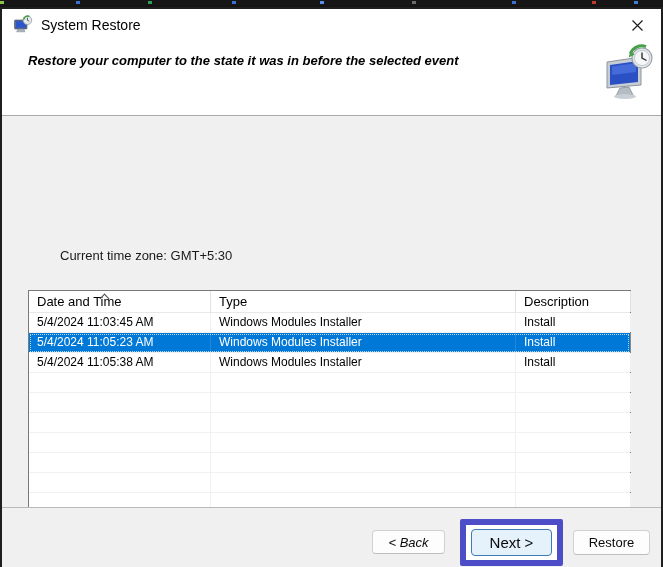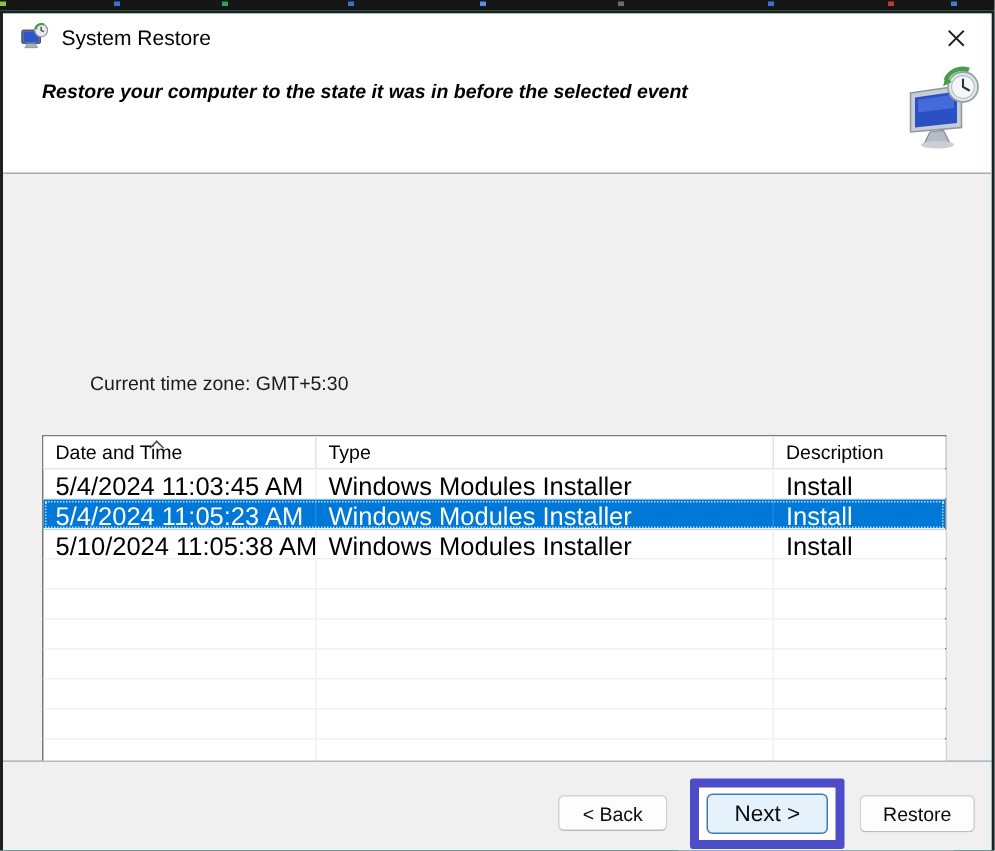--- a/index.html
+++ b/index.html
@@ -42,35 +42,35 @@
   .thead { display:grid; grid-template-columns:182px 305px 115px 1fr; height:22px;
            border-bottom:1px solid #e8e8e8; background:#fff; flex:0 0 auto; }
   .th { position:relative; font-size:13px; color:#000; padding:3px 0 0 8px;
         border-right:1px solid #e2e2e2; cursor:default; white-space:nowrap; overflow:hidden; }
   .th.filler, .td.filler { border-right:none; padding:0; }
   .sort-caret { position:absolute; left:72px; top:4px; width:7px; height:7px;
                 border-left:1px solid #4a4a4a; border-top:1px solid #4a4a4a;
                 transform:rotate(45deg); }
   .tr { display:grid; grid-template-columns:182px 305px 115px 1fr; height:20px;
         border-bottom:1px solid #f1f1f1; flex:0 0 auto; }
-  .td { font-size:17px; color:#000; padding:2px 0 0 8px; border-right:1px solid #f1f1f1;
+  .td { font-size:12px; color:#000; padding:2px 0 0 8px; border-right:1px solid #f1f1f1;
         white-space:nowrap; overflow:hidden; }
   .tr.selected { background:#0078d7; outline:1px dotted rgba(255,255,255,.7); outline-offset:-2px; }
   .tr.selected .td { color:#fff; border-right-color:rgba(255,255,255,0.12); }
   .table-fill { flex:1; background:#fff; }
 
   
   .btn { font-family:"Liberation Sans", sans-serif; font-size:13px; color:#0a0a0a;
          background:#fdfdfd; border:1px solid #d1d1d1; border-bottom-color:#bdbdbd;
          border-radius:4px; cursor:pointer; }
   .scan-btn { position:absolute; left:450px; top:444px; width:184px; height:26px; }
 
   .footer-divider { position:absolute; top:498px; left:0; right:0; height:1px; background:#b9b9b9; }
   .footer { position:absolute; top:499px; left:0; right:0; bottom:0; background:#f0f0f0; }
-  .back-btn { position:absolute; left:370px; top:22px; width:73px; height:24px; }
+  .back-btn { position:absolute; left:370px; top:22px; width:73px; height:24px;font-style:italic; }
   .cancel-btn { position:absolute; left:571px; top:22px; width:77px; height:25px; }
 
   .annotation-box { position:absolute; left:458px; top:11px; width:103px; height:47px;
                     border:6px solid #4d4dc7; background:#fff; border-radius:2px;
                     padding:4px 5px; }
   .next-btn { width:100%; height:100%; background:#e5f1fb; border:1px solid #3d7ab8;
               border-radius:4px; font-size:15px; color:#0a0a0a; cursor:pointer;
               font-family:"Liberation Sans", sans-serif; }
 </style>
 </head>
@@ -158,21 +158,21 @@
         </div>
 
         <div class="tr selected">
           <div class="td">5/4/2024 11:05:23 AM</div>
           <div class="td">Windows Modules Installer</div>
           <div class="td">Install</div>
           <div class="td filler"></div>
         </div>
 
         <div class="tr">
-          <div class="td">5/10/2024 11:05:38 AM</div>
+          <div class="td">5/4/2024 11:05:38 AM</div>
           <div class="td">Windows Modules Installer</div>
           <div class="td">Install</div>
           <div class="td filler"></div>
         </div>
 
         <div class="tr">
             <div class="td"></div>
             <div class="td"></div>
             <div class="td"></div>
             <div class="td filler"></div>

